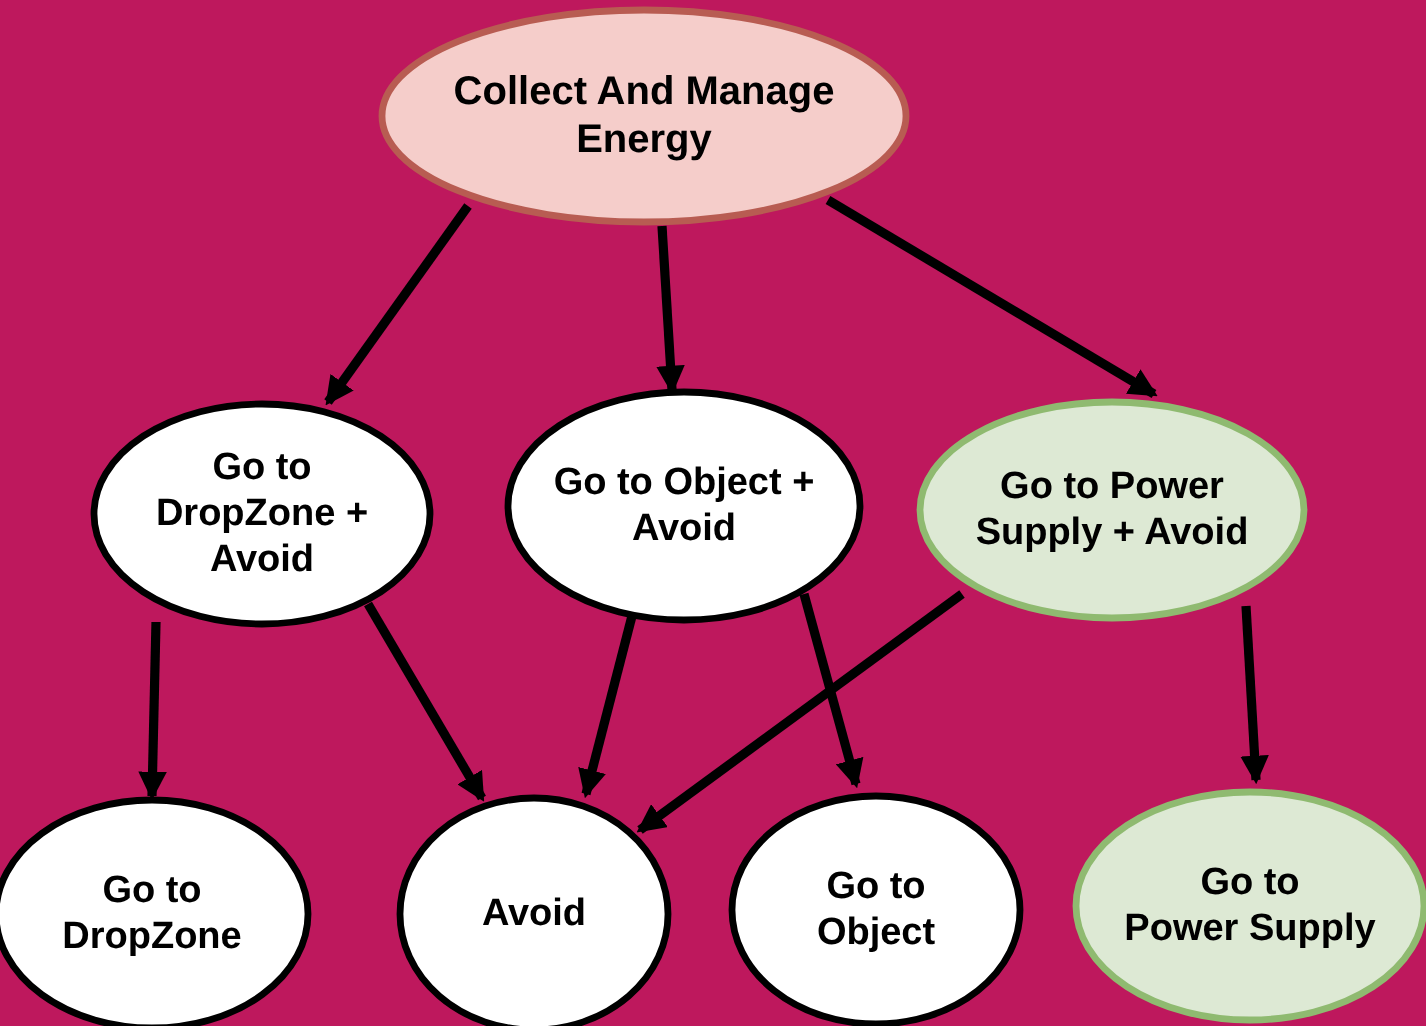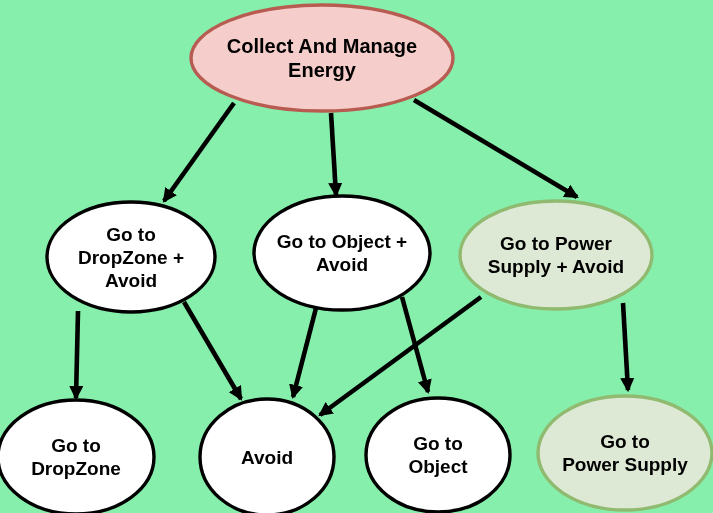--- a/index.html
+++ b/index.html
@@ -4,21 +4,21 @@
 <style>
   html, body {
     margin: 0;
     padding: 0;
     background: #ffffff;
   }
   .stage {
     position: relative;
     width: 713px;
     height: 513px;
-    background: #86efac;
+    background: #be185d;
     overflow: hidden;
   }
   svg {
     display: block;
   }
   .node-label {
     font-family: "Liberation Sans", "DejaVu Sans", sans-serif;
     font-weight: bold;
   }
 </style>

